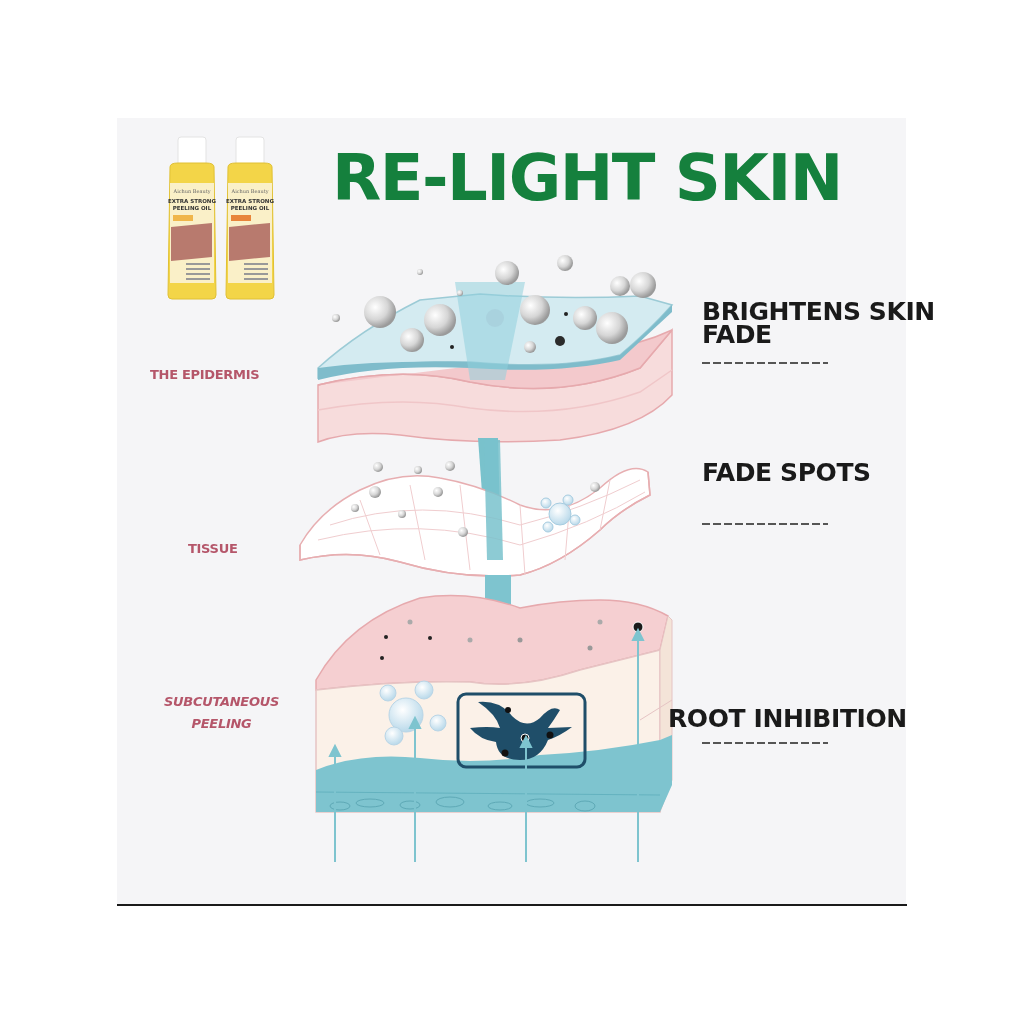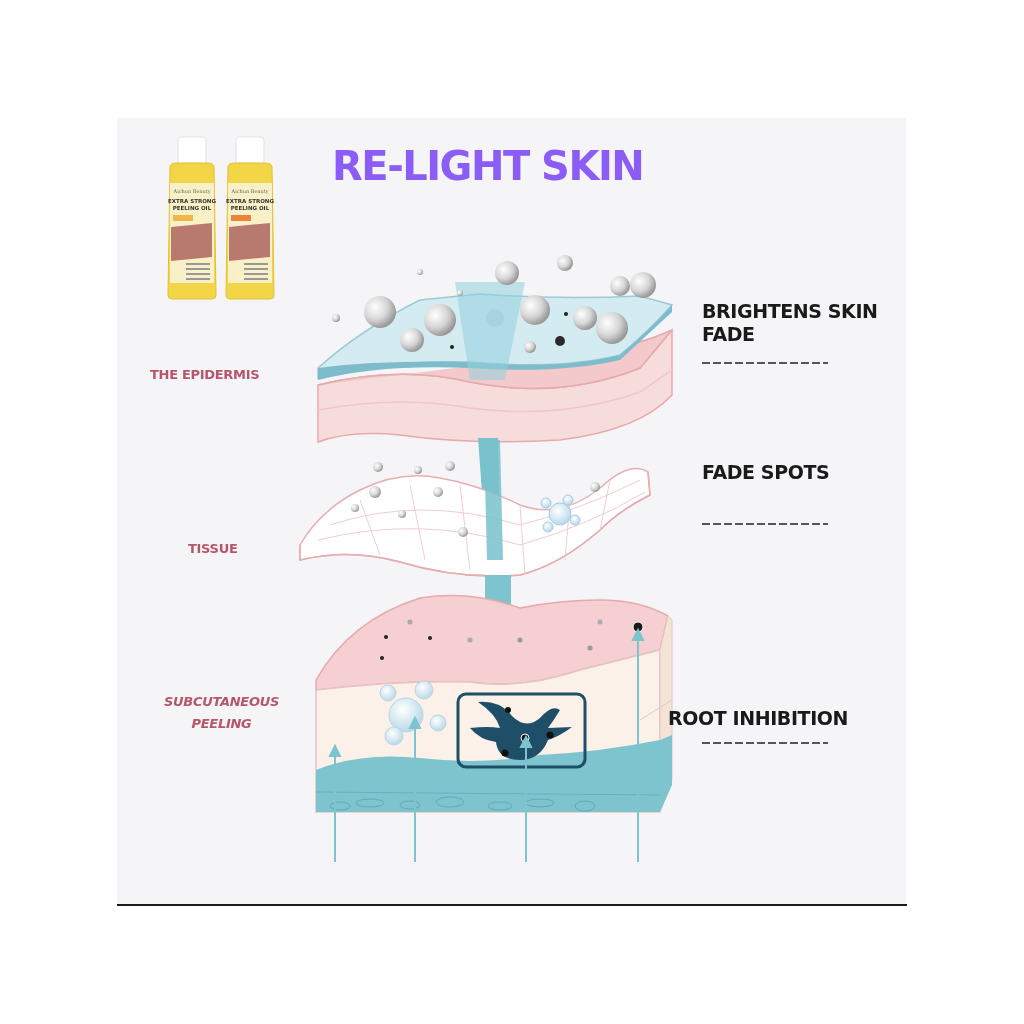--- a/index.html
+++ b/index.html
@@ -1,21 +1,21 @@
 <!DOCTYPE html>
 <html><head>
 <meta charset="utf-8">
 <style>
   html, body { margin:0; padding:0; background:#ffffff; }
   body { width:1024px; height:1024px; position:relative; overflow:hidden; font-family:"Liberation Sans", sans-serif; }
   .panel { position:absolute; left:117px; top:118px; width:789px; height:787px; background:#f5f5f7; }
   .panel-bottom-line { position:absolute; left:117px; top:904px; width:790px; height:2px; background:#1a1a1a; }
-  .title { position:absolute; left:332px; top:146px; font-family:"DejaVu Sans", sans-serif; font-weight:bold; font-size:40px; letter-spacing:-1.5px; color:#8b5cf6; white-space:nowrap; line-height:1; }
+  .title { position:absolute; left:332px; top:146px; font-family:"DejaVu Sans", sans-serif; font-weight:bold; font-size:64px; letter-spacing:-1.5px; color:#15803d; white-space:nowrap; line-height:1; }
   .layer-label { position:absolute; font-family:"DejaVu Sans", sans-serif; font-weight:bold; font-size:13px; color:#b5566a; text-align:center; line-height:22px; white-space:nowrap; letter-spacing:-0.3px; }
-  .benefit { position:absolute; font-family:"DejaVu Sans", sans-serif; font-weight:bold; font-size:19px; color:#1a1a1a; line-height:23px; letter-spacing:-0.4px; white-space:nowrap; }
+  .benefit { position:absolute; font-family:"DejaVu Sans", sans-serif; font-weight:bold; font-size:25px; color:#1a1a1a; line-height:23px; letter-spacing:-0.4px; white-space:nowrap; }
   .dash { position:absolute; width:126px; height:2px; background:repeating-linear-gradient(90deg,#555 0 8px,transparent 8px 11px); }
   .product { position:absolute; left:160px; top:135px; width:135px; height:165px; }
   .diagram { position:absolute; left:0; top:0; }
 </style>
 </head>
 <body>
 
 <div class="panel"></div>
 <div class="panel-bottom-line"></div>
 

